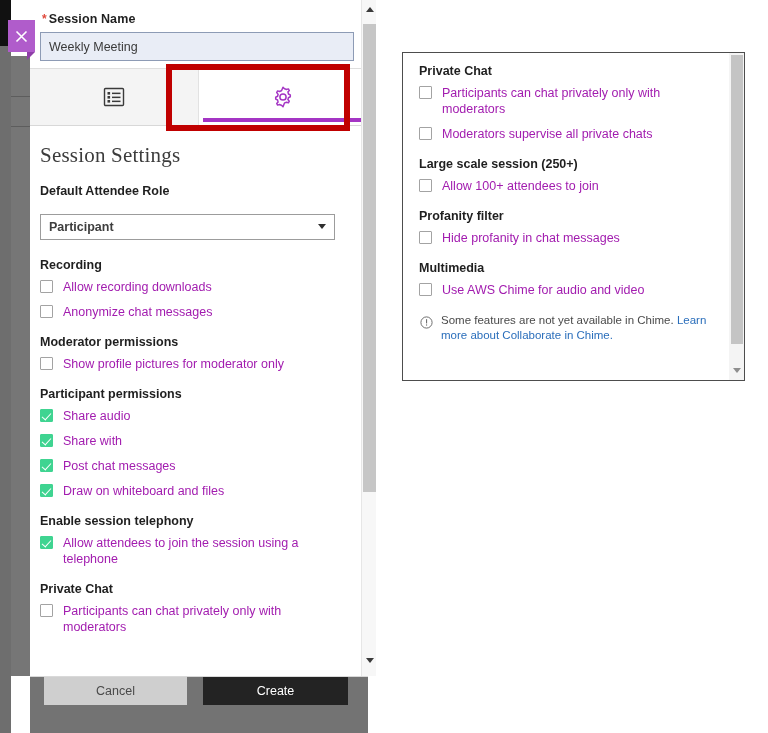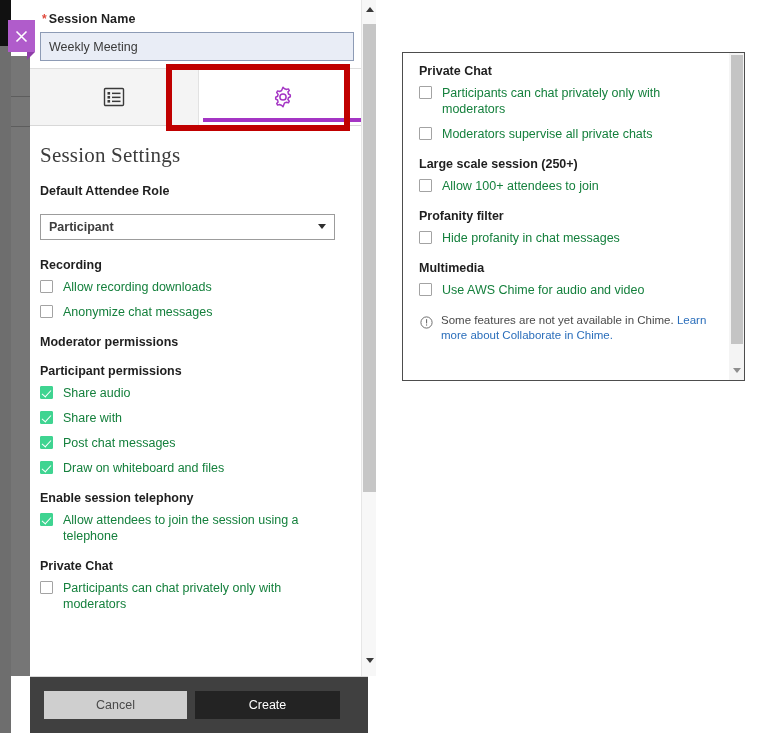--- a/index.html
+++ b/index.html
@@ -137,21 +137,21 @@
   }
   .box.on{
     background:#3fd491;border-color:#3fd491;
     position:relative;
   }
   .box.on::after{
     content:"";position:absolute;left:3px;top:.5px;
     width:4px;height:8px;border:solid #ffffff;
     border-width:0 1.6px 1.6px 0;transform:rotate(42deg);
   }
-  .chk-label{font-size:12.5px;color:#15803d;line-height:16px;}
+  .chk-label{font-size:12.5px;color:#a21caf;line-height:16px;}
 
   
   .sb{
     position:absolute;right:0;top:0;width:15px;height:676px;
     background:#f7f7f7;border-left:1px solid #e6e6e6;box-sizing:border-box;
   }
   .sb-up,.sb-dn{
     position:absolute;left:0;width:15px;height:15px;
     display:flex;align-items:center;justify-content:center;cursor:pointer;
   }
@@ -160,23 +160,23 @@
   .tri-up{width:0;height:0;border-left:4.5px solid transparent;border-right:4.5px solid transparent;border-bottom:5px solid #3a3a3a;}
   .tri-dn{width:0;height:0;border-left:4.5px solid transparent;border-right:4.5px solid transparent;border-top:5px solid #3a3a3a;}
   .sb-thumb{
     position:absolute;left:1px;top:24px;width:13px;height:468px;
     background:#c6c6c6;cursor:pointer;
   }
 
   
   .footer{
     position:absolute;left:0;bottom:0;width:338px;height:57px;
-    background:#404040;border-top:1px solid #d9d9d9;
-    box-sizing:border-box;
-    display:flex;align-items:center;gap:8px;padding:0 14px;
+    background:#737373;border-top:1px solid #d9d9d9;
+    box-sizing:border-box;
+    display:flex;gap:16px;padding:0 14px;
   }
   .btn{
     height:28px;border:none;cursor:pointer;
     font-family:"Liberation Sans", sans-serif;font-size:12.5px;
     display:flex;align-items:center;justify-content:center;
   }
   .btn-cancel{width:143px;background:#cfcfcf;color:#4a4a4a;}
   .btn-create{width:145px;background:#232323;color:#ffffff;}
 
   
@@ -276,20 +276,24 @@
                 <span class="box"></span>
                 <span class="chk-label">Allow recording downloads</span>
               </div>
               <div class="chk-row">
                 <span class="box"></span>
                 <span class="chk-label">Anonymize chat messages</span>
               </div>
             </div>
             <div class="rgrp grp">
               <div class="group-label">Moderator permissions</div>
+              <div class="chk-row">
+                <span class="box"></span>
+                <span class="chk-label">Show profile pictures for moderator only</span>
+              </div>
             </div>
             <div class="rgrp grp">
               <div class="group-label">Participant permissions</div>
               <div class="chk-row">
                 <span class="box on"></span>
                 <span class="chk-label">Share audio</span>
               </div>
               <div class="chk-row">
                 <span class="box on"></span>
                 <span class="chk-label">Share with</span>

